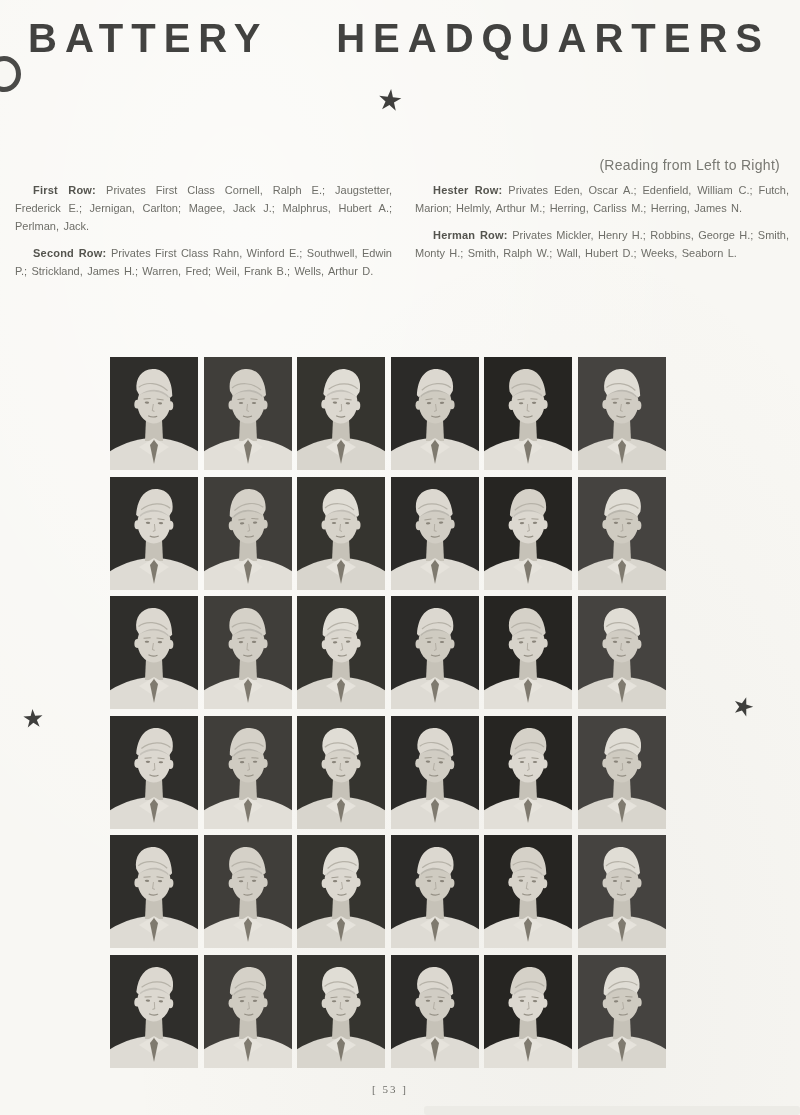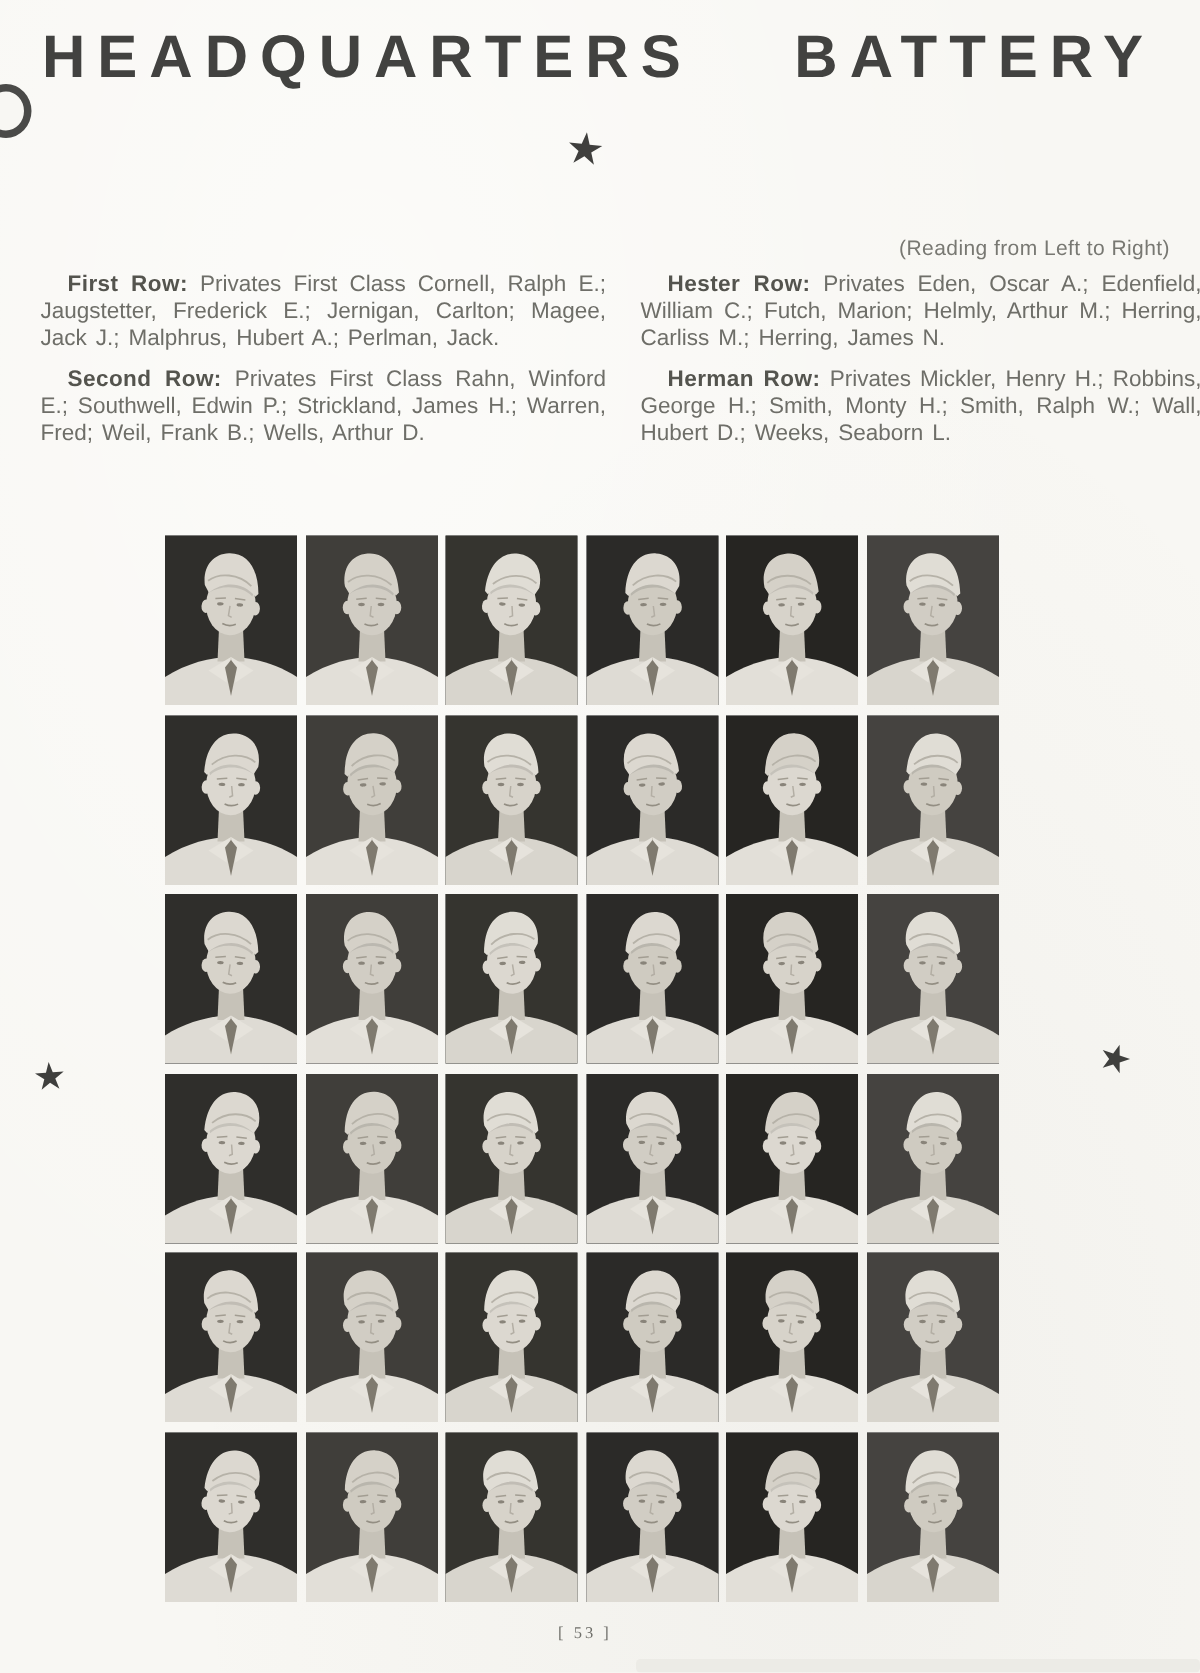--- a/index.html
+++ b/index.html
@@ -36,22 +36,22 @@
   .star-right{left:732px;top:694px;font-size:25px;transform:rotate(18deg);}
 
   .reading-note{
     position:absolute;left:0;top:157px;width:780px;text-align:right;
     font-size:14px;color:#787872;letter-spacing:0.02em;
   }
 
   
   .caption-col{
     position:absolute;top:181px;width:377px;
-    font-size:15px;line-height:18px;text-align:justify;
-    color:#6e6e68;word-spacing:0.12em;margin-left:12px;
+    font-size:11px;line-height:18px;text-align:justify;
+    color:#6e6e68;word-spacing:0.12em;
   }
   .caption-col.left{left:15px;}
   .caption-col.right{left:415px;width:374px;}
   .caption-col p{margin:0 0 9px 0;text-indent:18px;}
   .caption-col b{color:#54544e;font-weight:700;letter-spacing:0.02em;}
 
   
   .photo-grid{
     position:absolute;left:110px;top:358px;width:556px;
     display:grid;grid-template-columns:repeat(6,88px);
@@ -70,22 +70,22 @@
     position:absolute;left:424px;top:1106px;width:376px;height:9px;
     background:#ecebe6;border-radius:3px;
   }
 </style>
 </head>
 <body>
 
 <div class="page">
 
   <div class="title-row">
+    <span>BATTERY</span>
     <span>HEADQUARTERS</span>
-    <span>BATTERY</span>
   </div>
 
   <div class="edge-glyph"></div>
 
   <div class="star star-top">
     <span>★</span>
   </div>
 
   <div class="reading-note">(Reading from Left to Right)</div>
 

